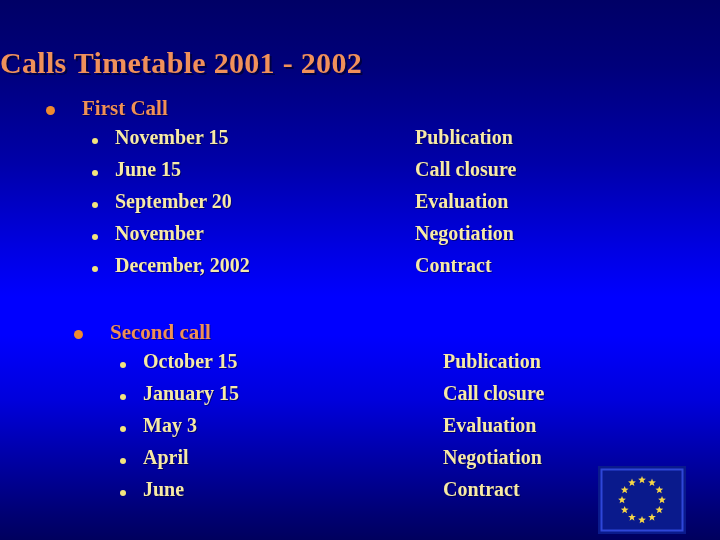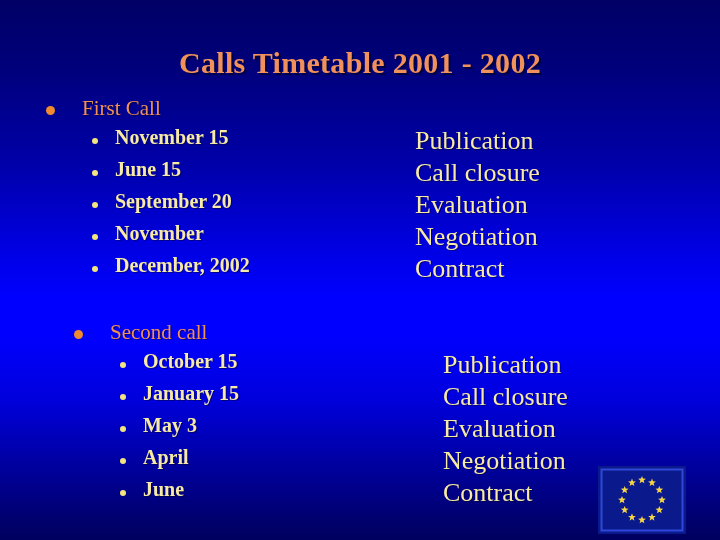--- a/index.html
+++ b/index.html
@@ -28,21 +28,20 @@
         #000074 95%,
         #00005e 100%);
   }
 
   
   #slide-title {
     position: absolute;
     left: 0;
     top: 46px;
     width: 720px;
-    text-align: center;
     font-size: 30px;
     font-weight: bold;
     color: #f0905a;
     letter-spacing: 0.3px;
     text-shadow: 2px 2px 0 rgba(0,0,0,0.45);
     white-space: nowrap;
   }
 
   
   #body-block {
@@ -73,21 +72,21 @@
     width: 9px;
     height: 9px;
     border-radius: 50%;
     background: #ef8a2e;
   }
   .lvl1-label {
     position: absolute;
     left: 82px;
     top: 0;
     font-size: 21px;
-    font-weight: normal;
+    font-weight: bold;
     color: #f09055;
     text-shadow: 1px 1px 0 rgba(0,0,0,0.4);
     white-space: nowrap;
   }
 
   
   .lvl2-row {
     position: relative;
     height: 32px;
   }
@@ -107,22 +106,22 @@
     font-size: 20px;
     font-weight: bold;
     color: #f7eaa6;
     text-shadow: 1px 1px 0 rgba(0,0,0,0.4);
     white-space: nowrap;
   }
   .stage-label {
     position: absolute;
     left: 415px;
     top: 0;
-    font-size: 26px;
-    font-weight: normal;
+    font-size: 20px;
+    font-weight: bold;
     color: #f7eaa6;
     text-shadow: 1px 1px 0 rgba(0,0,0,0.4);
     white-space: nowrap;
   }
 
   
   #eu-flag {
     position: absolute;
     left: 598px;
     top: 466px;

